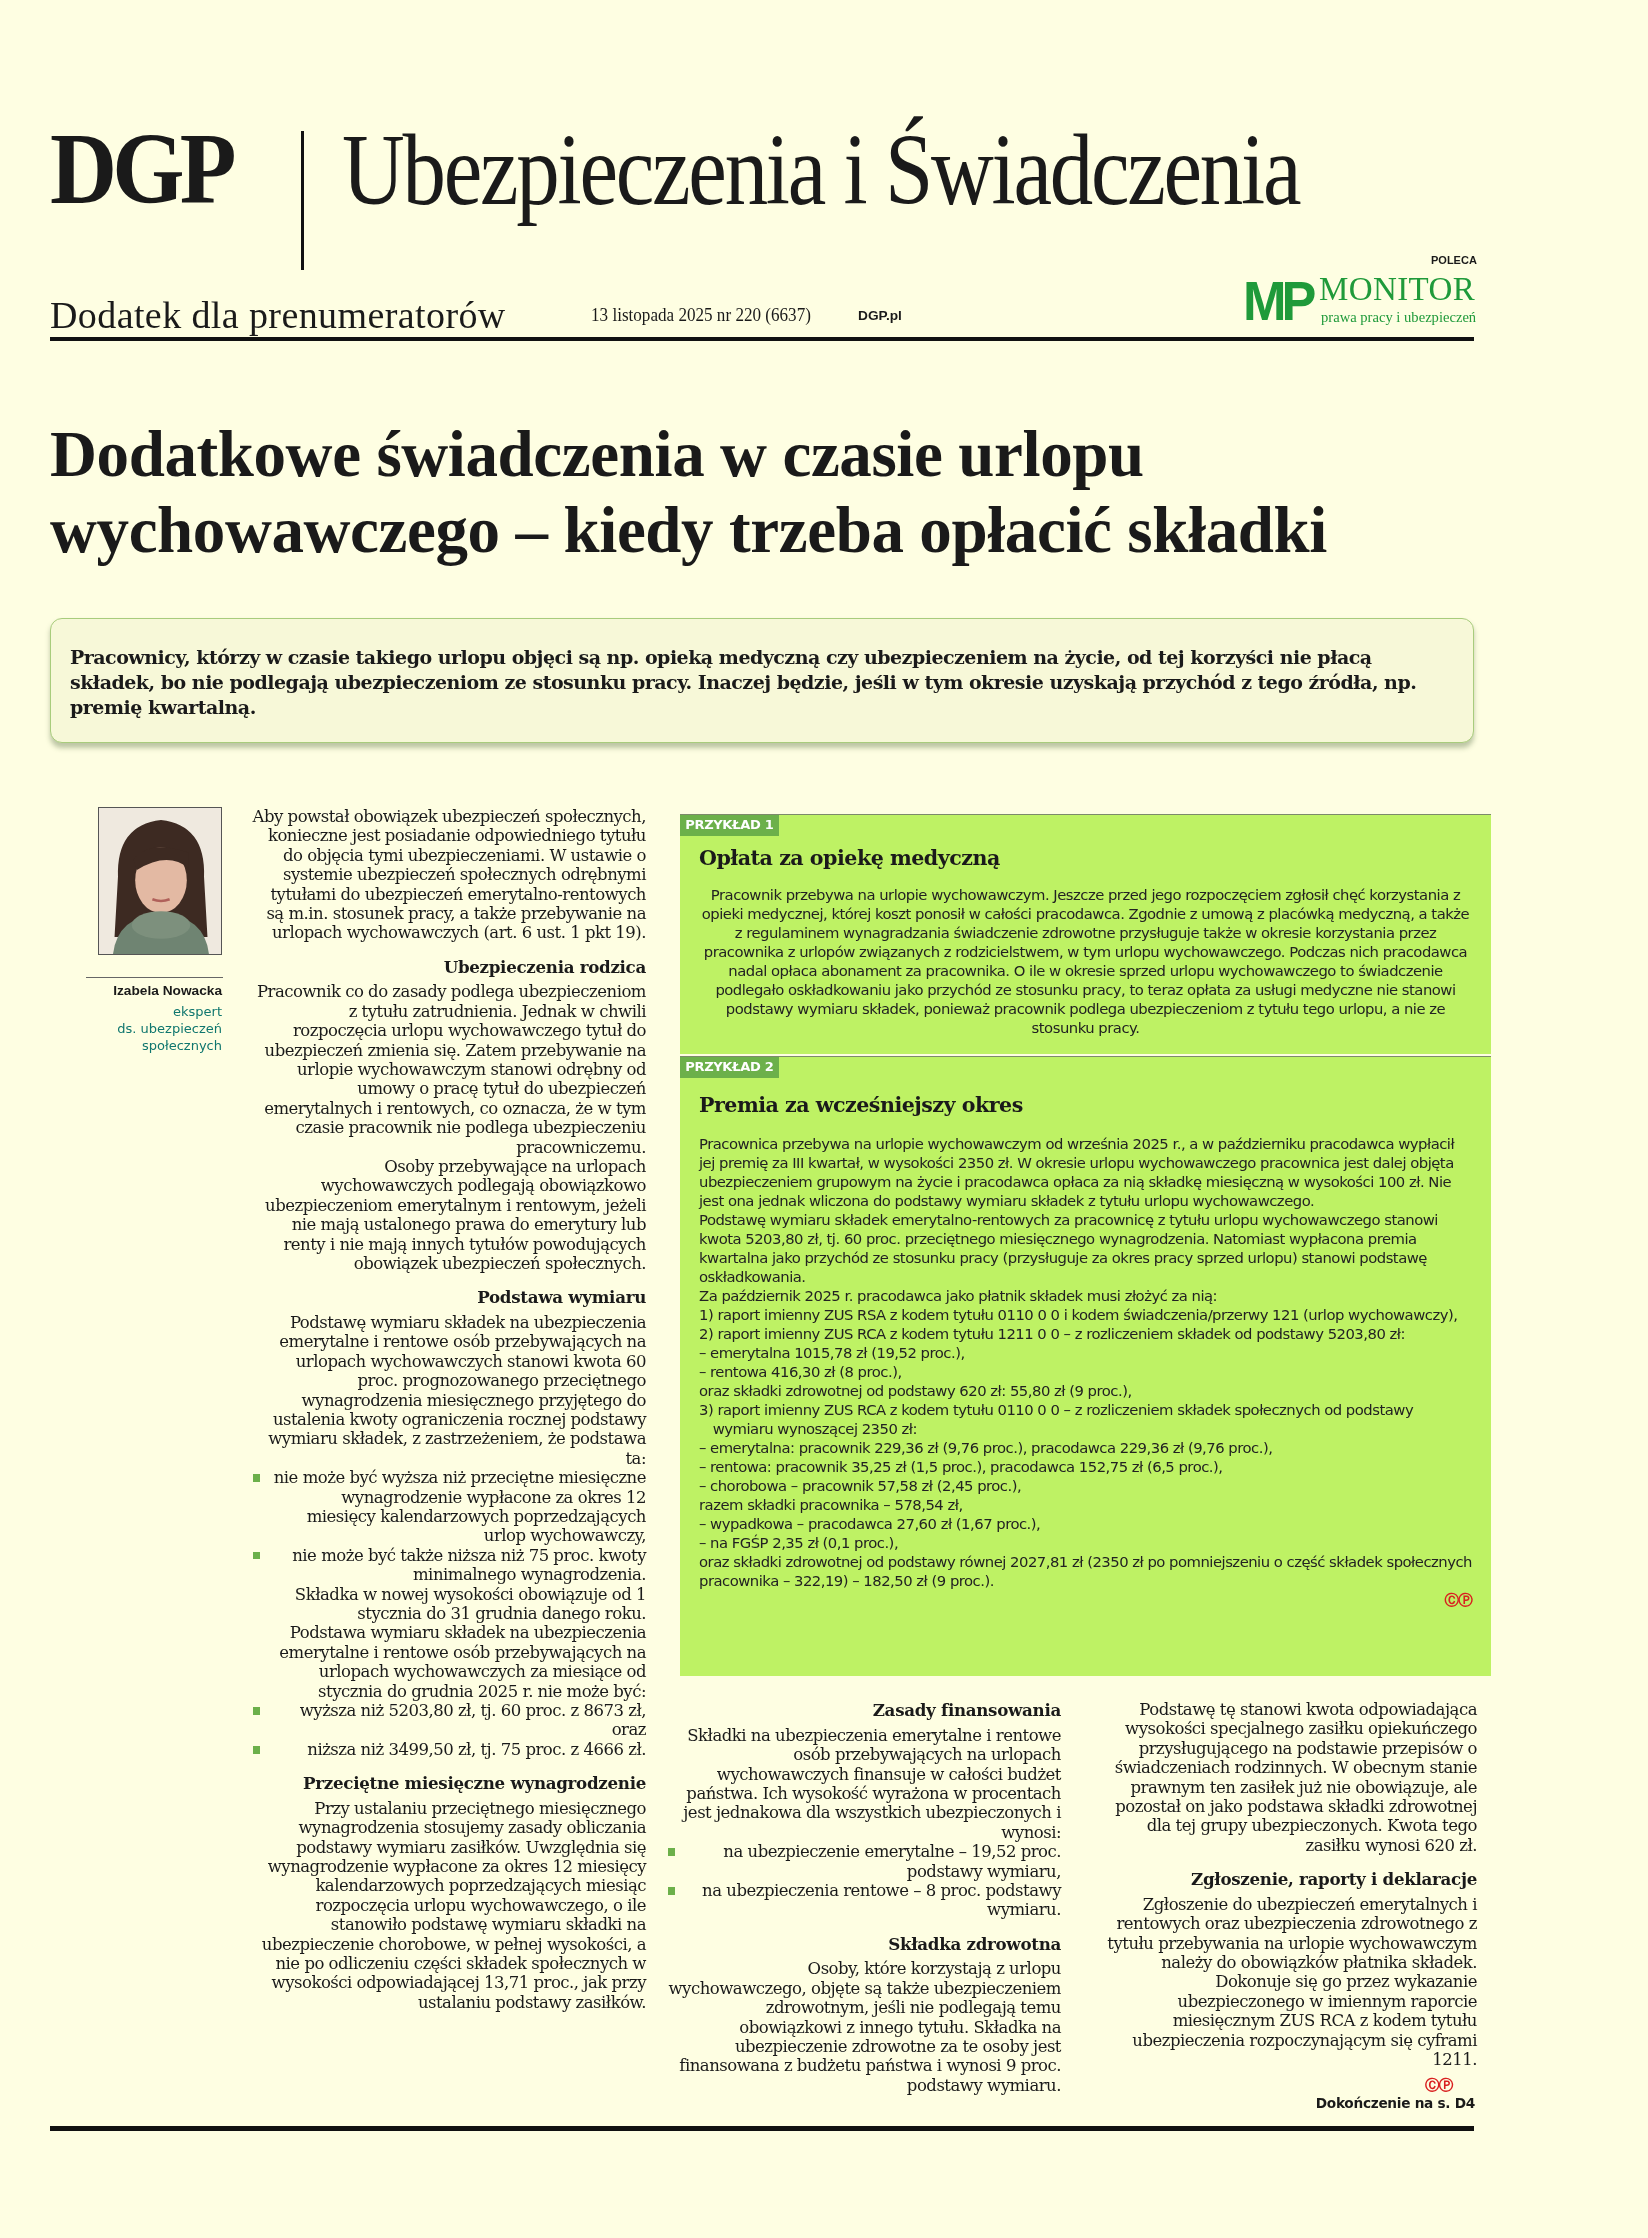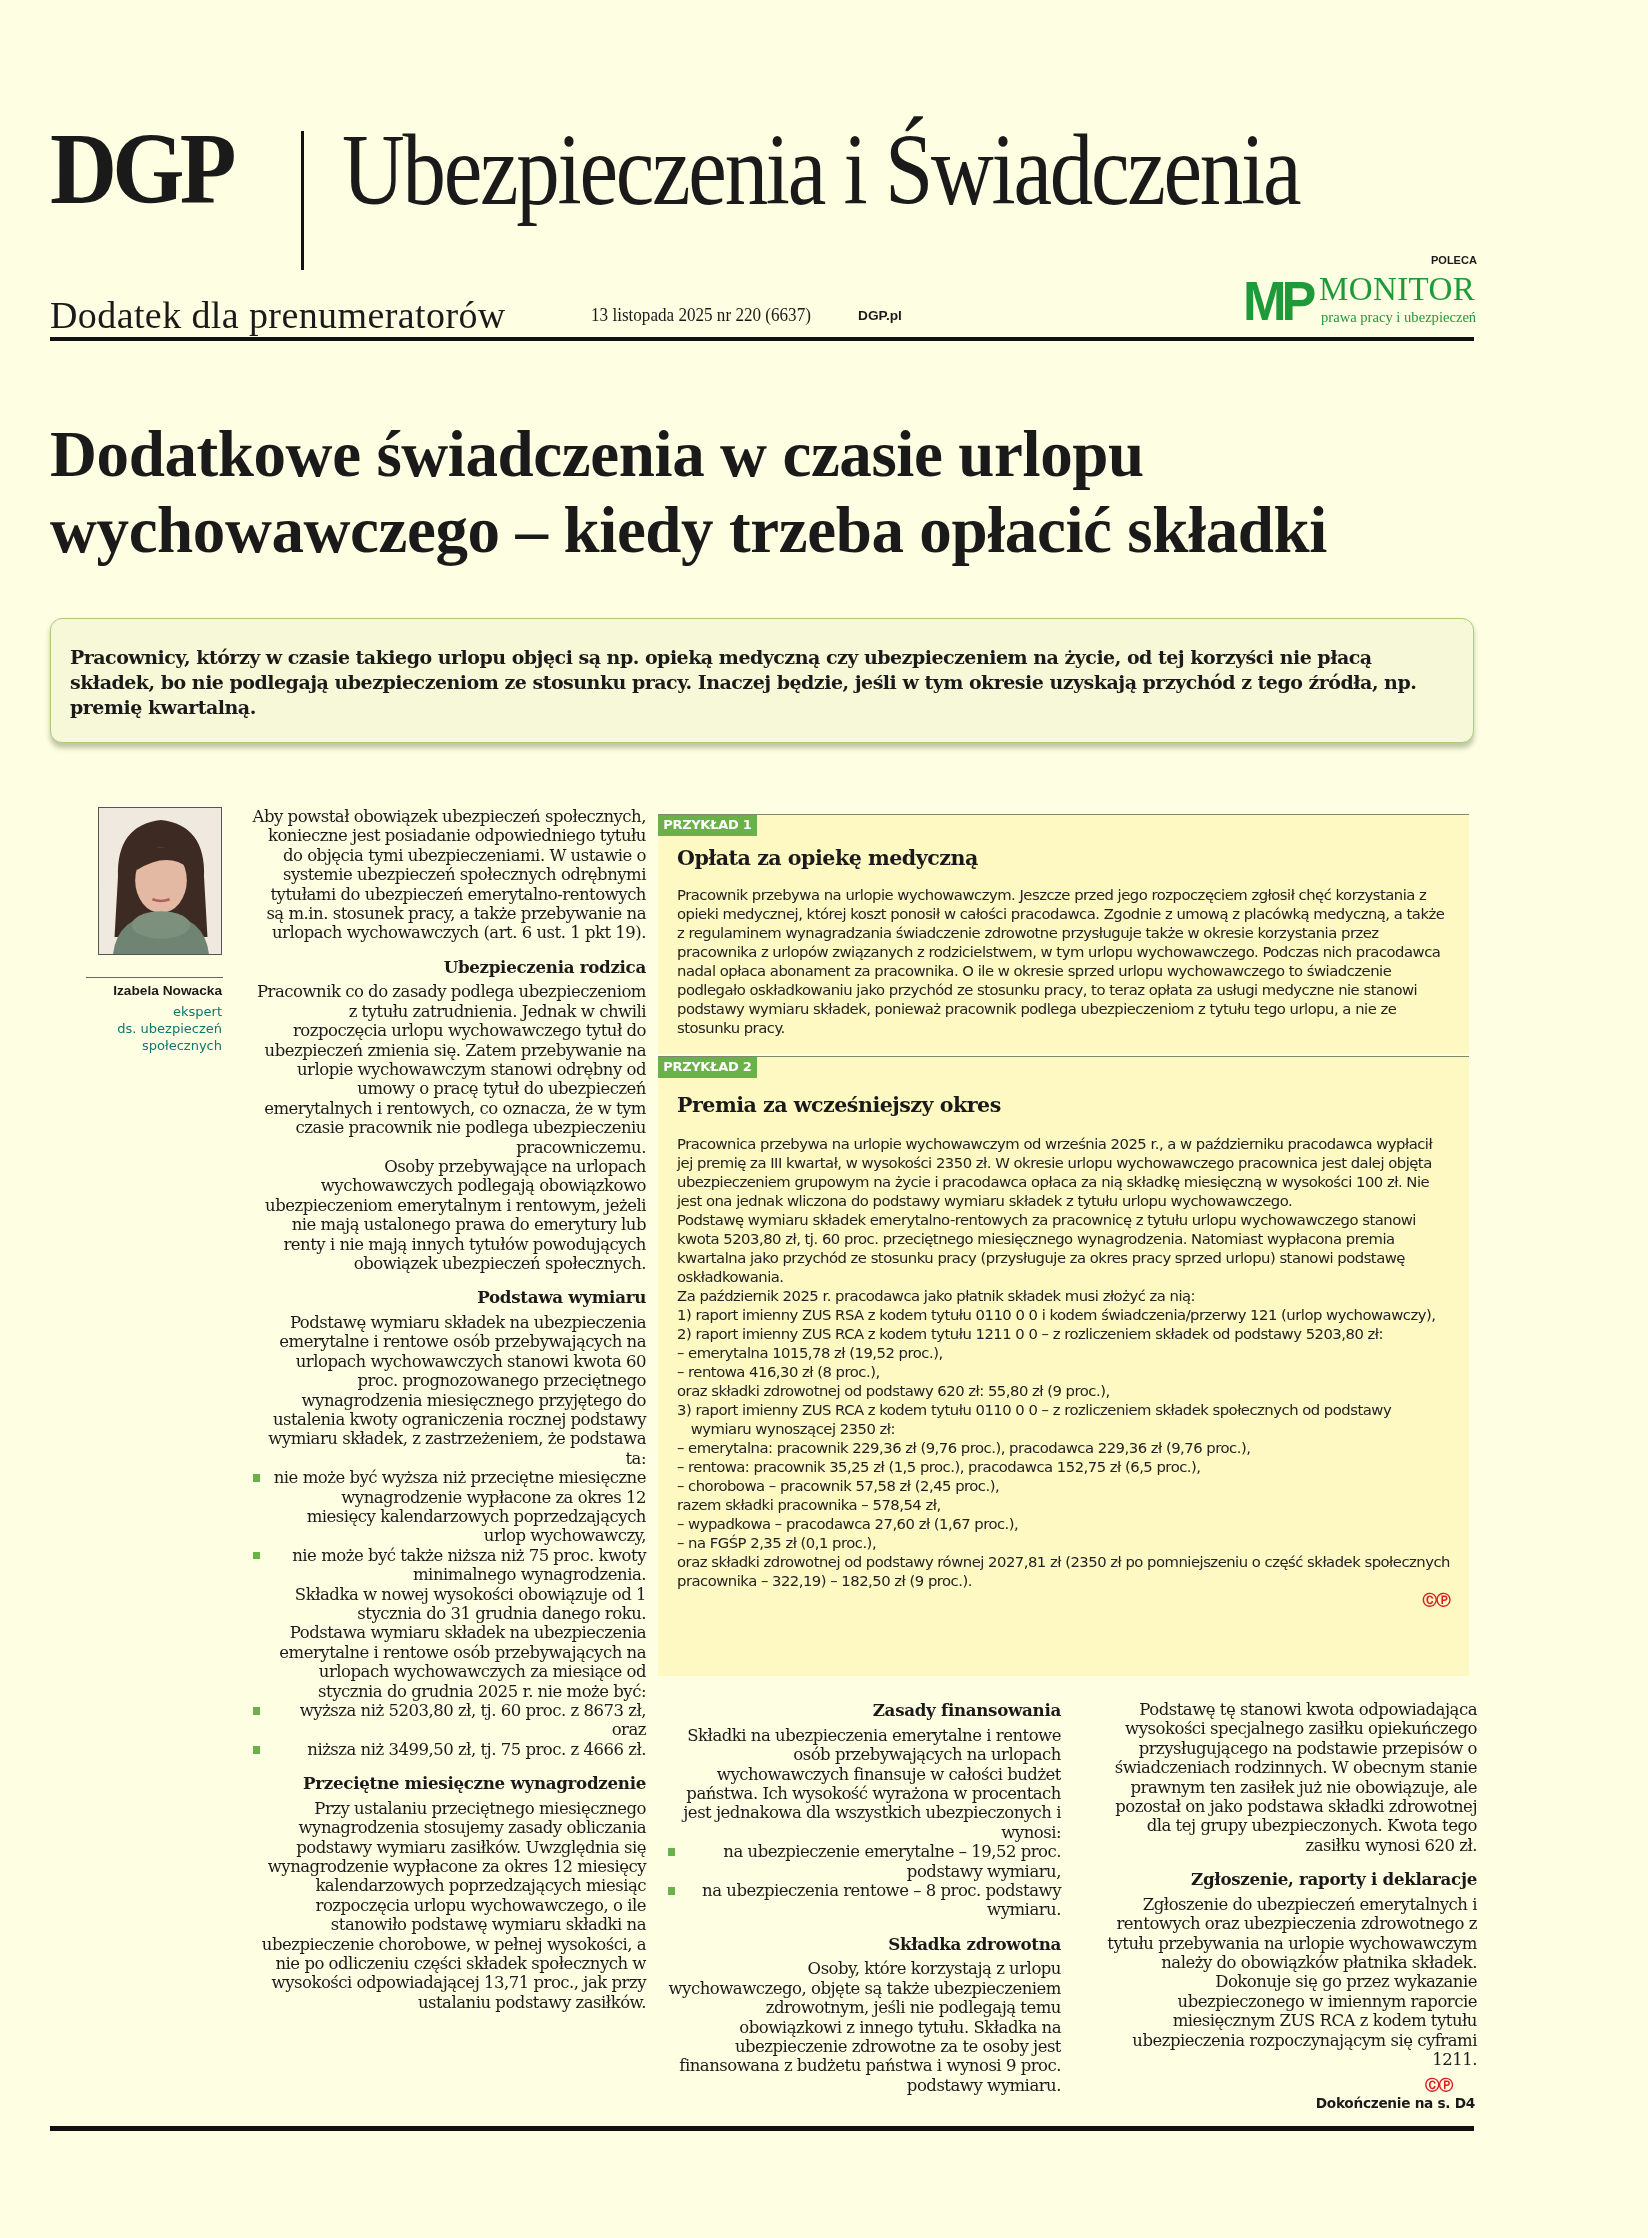--- a/index.html
+++ b/index.html
@@ -44,21 +44,21 @@
   .col h3 { font-family: "DejaVu Serif", serif; font-weight: bold; font-size: 16.7px; line-height: 20.6px; margin: 13.7px 0 5.2px 0; letter-spacing: -0.3px; }
   .col h3.first { margin-top: 0; }
   .col ul { list-style: none; }
   .col li { position: relative; padding-left: 19px; }
   .col li::before { content: ""; position: absolute; left: 1.7px; top: 6px; width: 7.7px; height: 7.7px; background: #6cb04a; }
   .col-1 { left: 251px; top: 807px; width: 395px; }
   .col-3 { left: 666px; top: 1700px; width: 395px; }
   .col-4 { left: 1099px; top: 1700px; width: 378px; }
 
   
-  .ex-box { left: 658px; width: 811px; background: #fef9c3; }
+  .ex-box { left: 680px; width: 811px; background: #bef264; }
   .ex1 { top: 814px; height: 240px; border-top: 1.7px solid #7c8a6a; }
   .ex2 { top: 1056px; height: 620px; border-top: 1.7px solid #7c8a6a; }
   .ex-badge { position: absolute; left: 0; top: 0; background: #6cb04a; color: #fff; font-family: "DejaVu Sans", sans-serif; font-weight: bold; font-size: 13px; line-height: 20.6px; padding: 0 5.2px; letter-spacing: -0.3px; }
   .ex-title { position: absolute; left: 19px; font-family: "DejaVu Serif", serif; font-weight: bold; font-size: 20.6px; letter-spacing: -0.5px; }
   .ex-body { position: absolute; left: 19px; width: 773px; font-family: "DejaVu Sans", sans-serif; font-size: 14.8px; line-height: 19px; letter-spacing: -0.5px; color: #222; }
   .ex-body p { margin: 0; }
   .ex-body .hang { padding-left: 13.7px; text-indent: -13.7px; }
   .cp-mark { font-family: "DejaVu Sans", sans-serif; color: #d92020; font-weight: bold; font-size: 14.6px; letter-spacing: -0.9px; }
 
   .foot-rule { left: 50px; top: 2126px; width: 1424px; height: 5.2px; background: #111; }
@@ -125,21 +125,21 @@
     <li>wyższa niż 5203,80 zł, tj. 60 proc. z 8673 zł, oraz</li>
     <li>niższa niż 3499,50 zł, tj. 75 proc. z 4666 zł.</li>
   </ul>
   <h3>Przeciętne miesięczne wynagrodzenie</h3>
   <p>Przy ustalaniu przeciętnego miesięcznego wynagrodzenia stosujemy zasady obliczania podstawy wymiaru zasiłków. Uwzględnia się wynagrodzenie wypłacone za okres 12 miesięcy kalendarzowych poprzedzających miesiąc rozpoczęcia urlopu wychowawczego, o ile stanowiło podstawę wymiaru składki na ubezpieczenie chorobowe, w pełnej wysokości, a nie po odliczeniu części składek społecznych w wysokości odpowiadającej 13,71 proc., jak przy ustalaniu podstawy zasiłków.</p>
 </div>
 
 <div class="abs ex-box ex1">
   <div class="ex-badge">PRZYKŁAD 1</div>
   <div class="ex-title" style="top:31px;">Opłata za opiekę medyczną</div>
-  <div class="ex-body" style="top:70px;">
+  <div class="ex-body" style="top:70px;text-align:center;">
     <p>Pracownik przebywa na urlopie wychowawczym. Jeszcze przed jego rozpoczęciem zgłosił chęć korzystania z opieki medycznej, której koszt ponosił w całości pracodawca. Zgodnie z umową z placówką medyczną, a także z regulaminem wynagradzania świadczenie zdrowotne przysługuje także w okresie korzystania przez pracownika z urlopów związanych z rodzicielstwem, w tym urlopu wychowawczego. Podczas nich pracodawca nadal opłaca abonament za pracownika. O ile w okresie sprzed urlopu wychowawczego to świadczenie podlegało oskładkowaniu jako przychód ze stosunku pracy, to teraz opłata za usługi medyczne nie stanowi podstawy wymiaru składek, ponieważ pracownik podlega ubezpieczeniom z tytułu tego urlopu, a nie ze stosunku pracy.</p>
   </div>
 </div>
 
 <div class="abs ex-box ex2">
   <div class="ex-badge">PRZYKŁAD 2</div>
   <div class="ex-title" style="top:36px;">Premia za wcześniejszy okres</div>
   <div class="ex-body" style="top:77px;">
     <p>Pracownica przebywa na urlopie wychowawczym od września 2025 r., a w październiku pracodawca wypłacił jej premię za III kwartał, w wysokości 2350 zł. W okresie urlopu wychowawczego pracownica jest dalej objęta ubezpieczeniem grupowym na życie i pracodawca opłaca za nią składkę miesięczną w wysokości 100 zł. Nie jest ona jednak wliczona do podstawy wymiaru składek z tytułu urlopu wychowawczego.</p>
     <p>Podstawę wymiaru składek emerytalno-rentowych za pracownicę z tytułu urlopu wychowawczego stanowi kwota 5203,80 zł, tj. 60 proc. przeciętnego miesięcznego wynagrodzenia. Natomiast wypłacona premia kwartalna jako przychód ze stosunku pracy (przysługuje za okres pracy sprzed urlopu) stanowi podstawę oskładkowania.</p>

